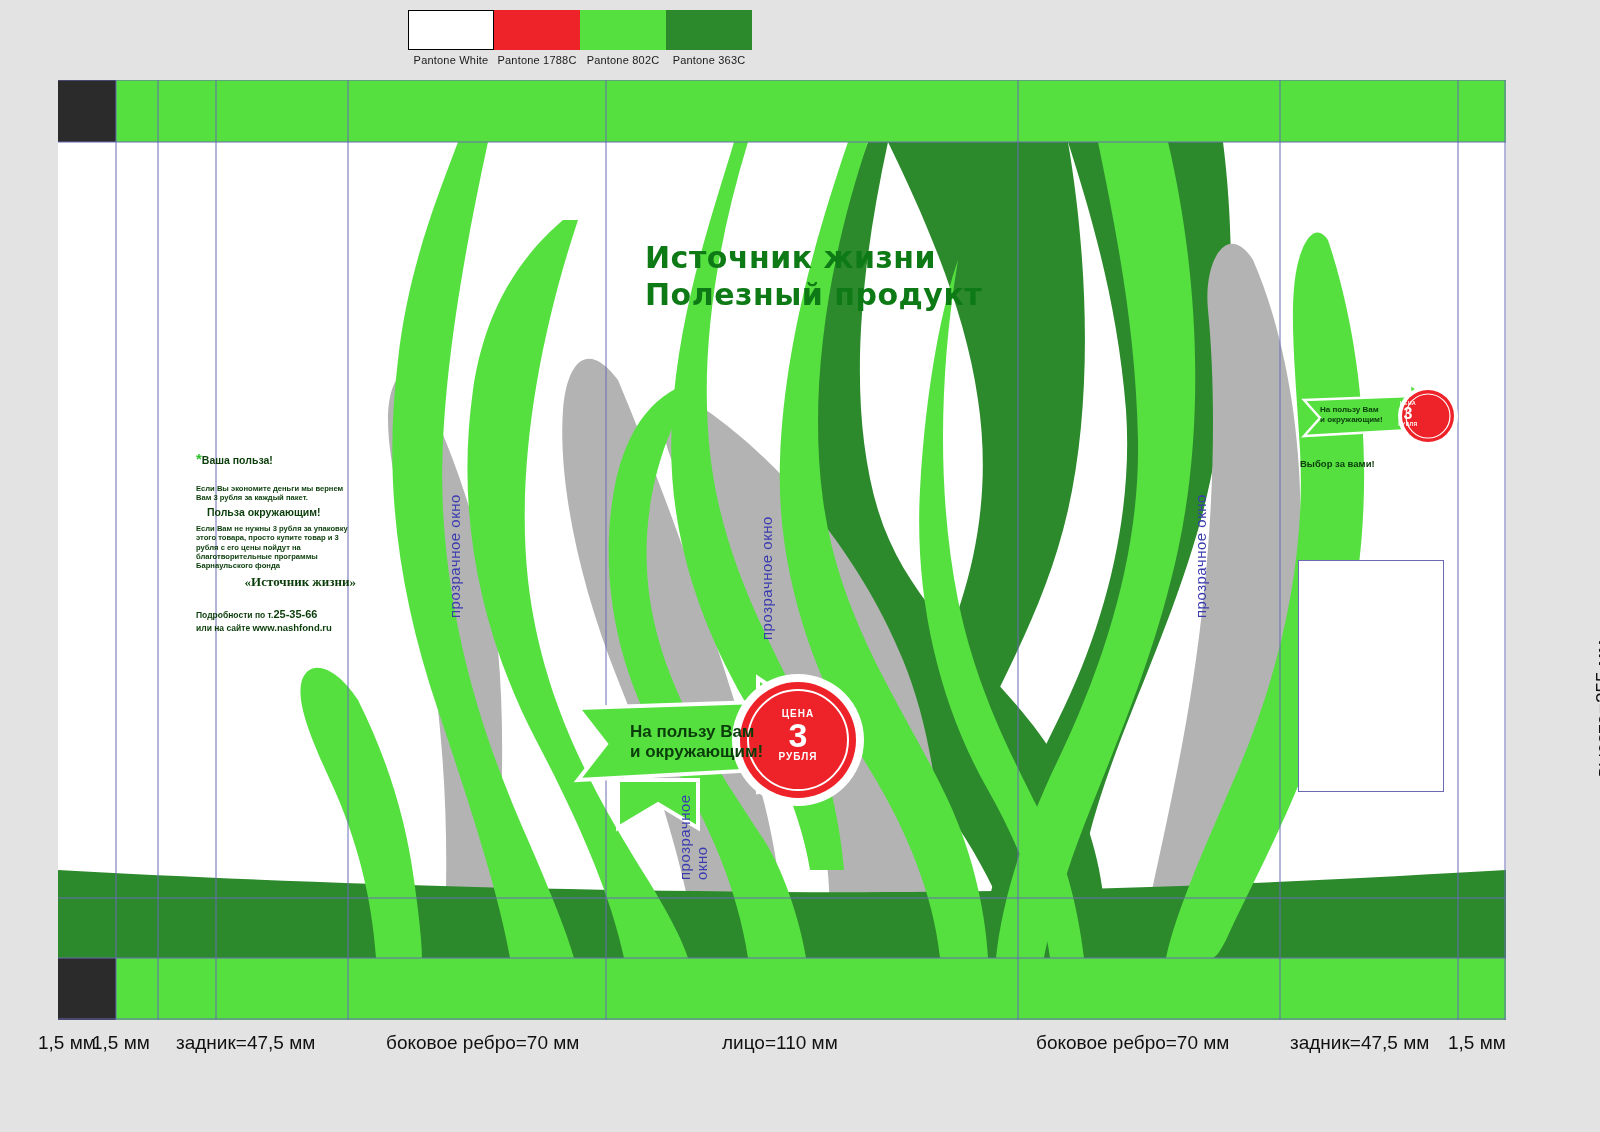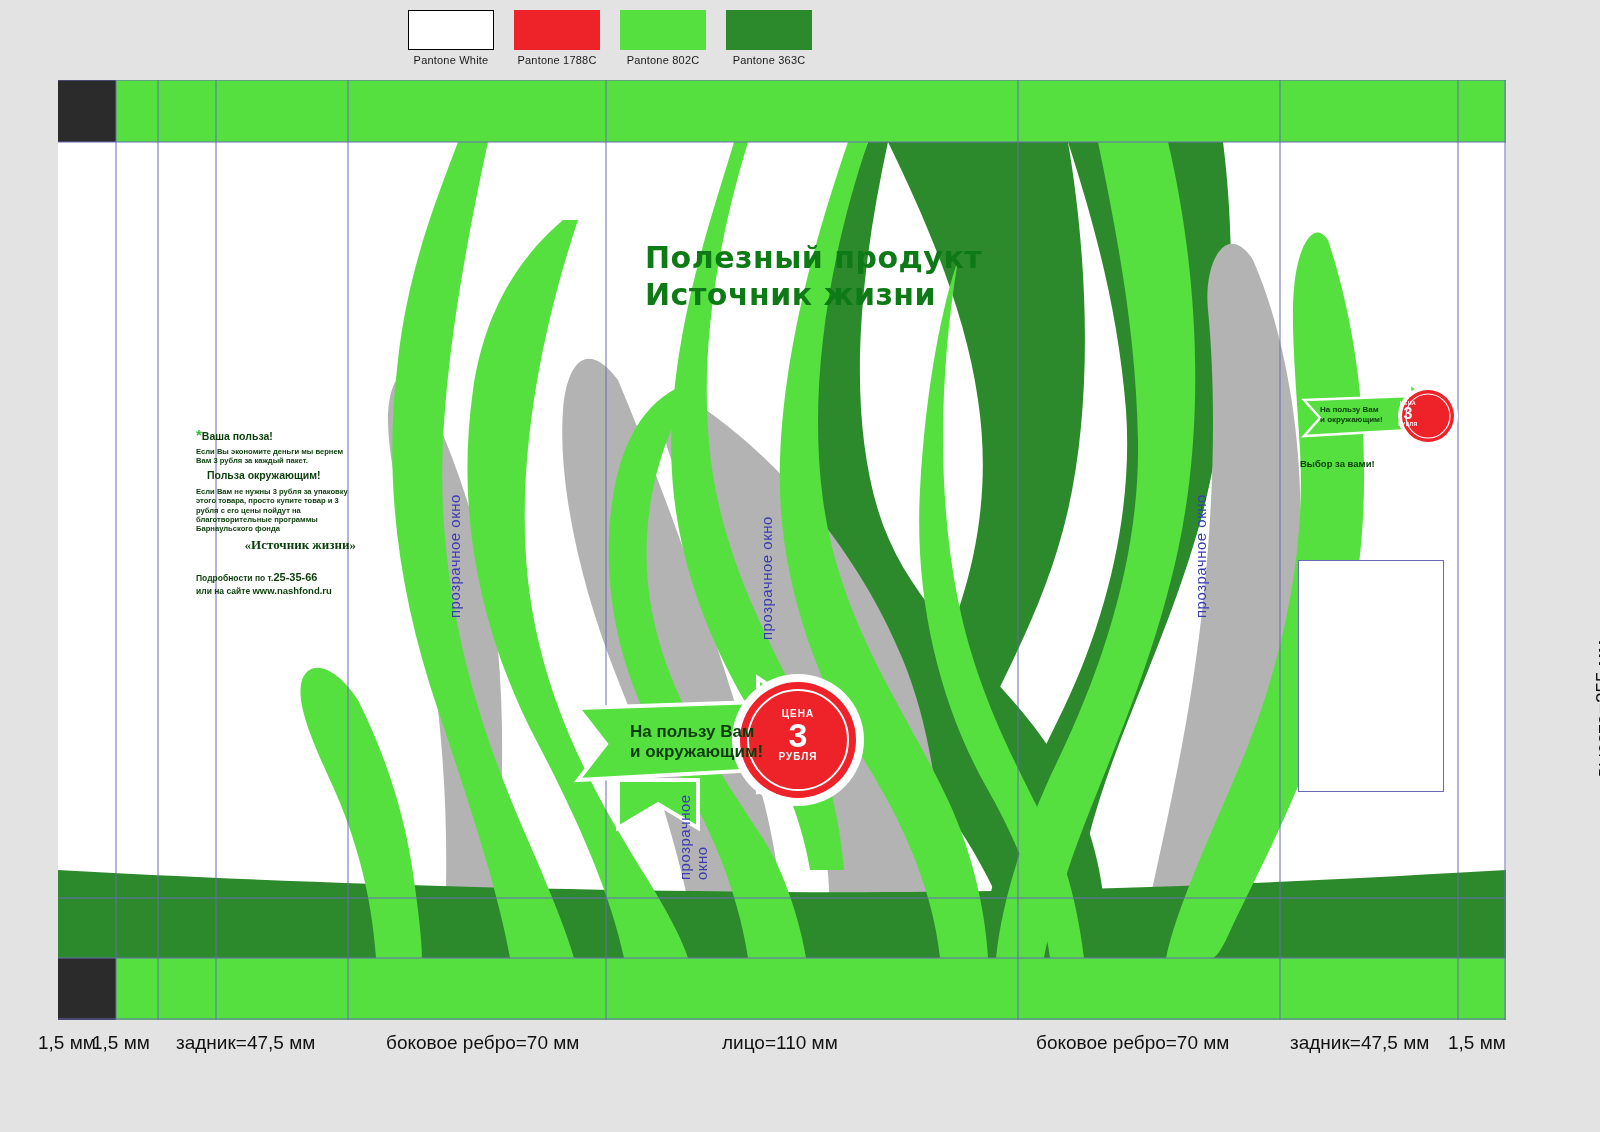--- a/index.html
+++ b/index.html
@@ -14,21 +14,20 @@
     overflow: hidden;
     font-family: "Liberation Sans", sans-serif;
   }
 
   
   #swatches {
     position: absolute;
     left: 408px;
     top: 10px;
     display: flex;
-    gap: 20px;
   }
   .swatch { width: 86px; text-align: center; }
   .swatch .chip {
     width: 86px;
     height: 40px;
     box-sizing: border-box;
   }
   .swatch .chip.outlined { border: 1px solid #000; }
   .swatch .cap {
     font-size: 11px;
@@ -68,29 +67,29 @@
     transform: rotate(-90deg);
     transform-origin: right top;
     white-space: nowrap;
   }
 
   
   .artblock { position: absolute; }
 
   #left-text {
     left: 196px;
-    top: 430px;
+    top: 454px;
     width: 160px;
     color: #0a3d0a;
     font-size: 8.5px;
     line-height: 1.22;
   }
   #left-text .hdr { font-weight: bold; font-size: 10.5px; }
   #left-text .star { color: #2fbf2f; font-size: 15px; font-weight: bold; line-height: 0; }
-  #left-text .body { margin-top: 4px; font-weight: bold; font-size: 7.6px; }
+  #left-text .body { margin-top: 17px; font-weight: bold; font-size: 7.6px; }
   #left-text .fundname {
     font-family: "Liberation Serif", serif;
     font-weight: bold;
     font-size: 13px;
     margin-top: 4px;
     text-align: right;
   }
   #left-text .phone { font-weight: bold; font-size: 8.5px; margin-top: 18px; }
   #left-text .phone b { font-size: 11px; }
   #left-text .site { font-weight: bold; font-size: 8.5px; }
@@ -262,22 +261,22 @@
     <div>и окружающим!</div>
   </div>
   <div class="artblock" style="left:1328px; top:320px; width:44px; text-align:center; color:#ffffff; font-weight:bold;">
     <div style="font-size:5px; letter-spacing:0.5px;">ЦЕНА</div>
     <div style="font-size:16px; line-height:0.95;">3</div>
     <div style="font-size:5px; letter-spacing:0.5px;">РУБЛЯ</div>
   </div>
 </div>
 
 <div class="artblock" id="slogan-main">
+  <div>Источник жизни</div>
   <div>Полезный продукт</div>
-  <div>Источник жизни</div>
 </div>
 
 <div class="vwin" id="vwin1">прозрачное окно</div>
 <div class="vwin" id="vwin2">прозрачное окно</div>
 <div class="vwin" id="vwin3">прозрачное окно</div>
 <div class="vwin" id="vwin4">
   <span>прозрачное</span>
   <span class="l2">окно</span>
 </div>
 

